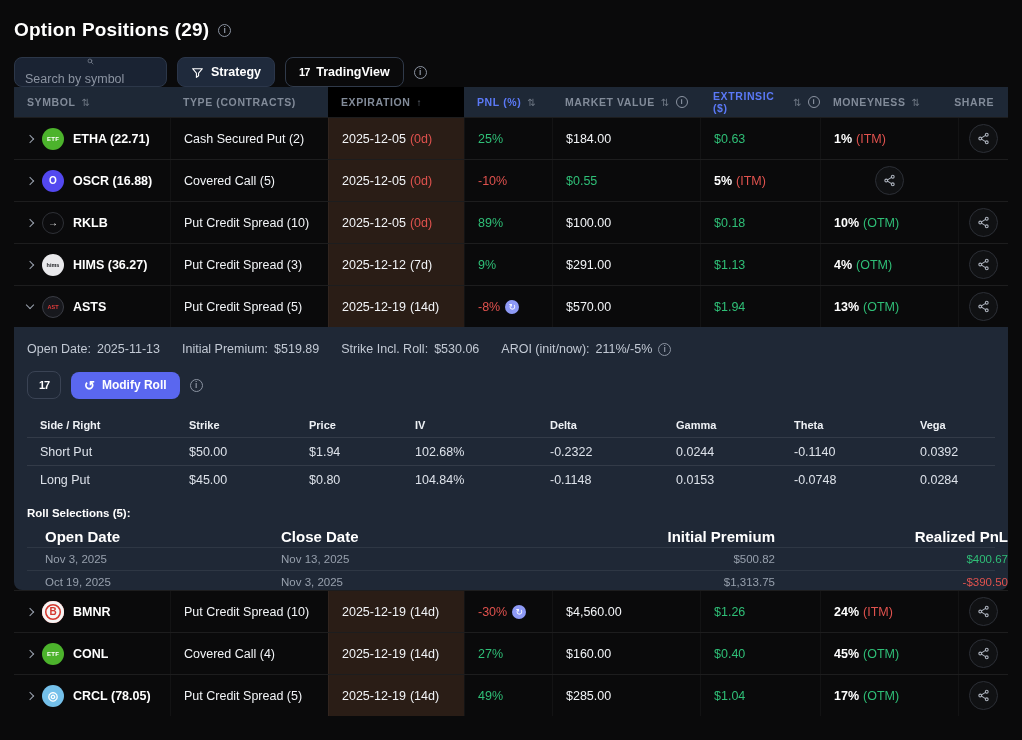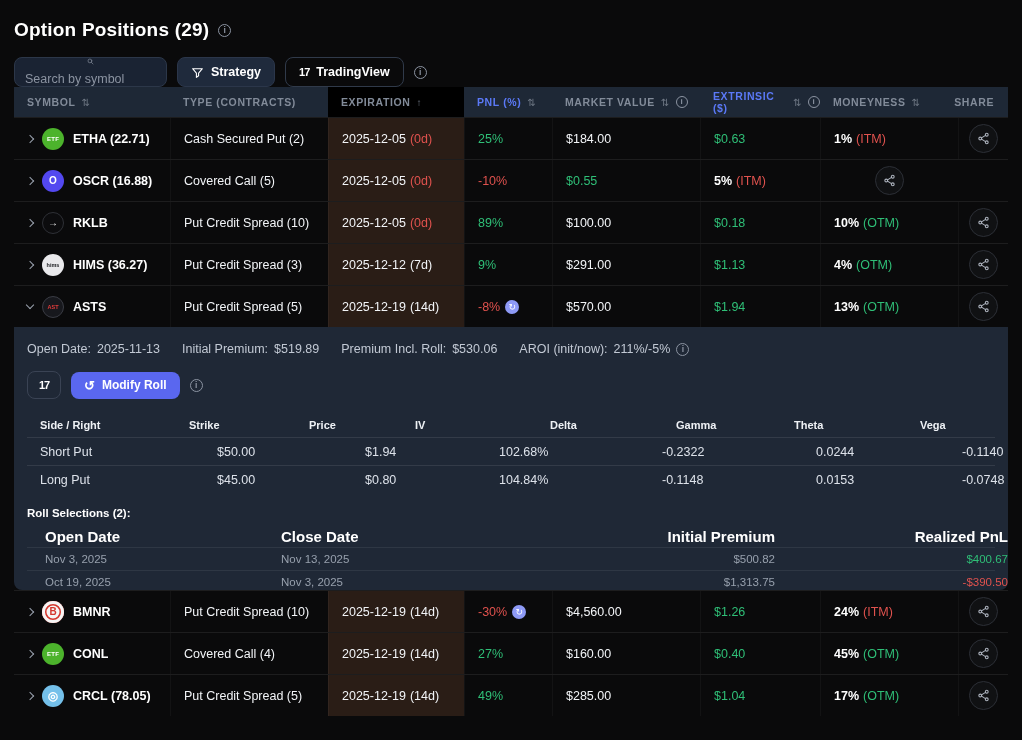--- a/index.html
+++ b/index.html
@@ -96,21 +96,21 @@
   .tv-sq { width:34px; height:28px; border:1px solid #3a4354; border-radius:8px;
     display:flex; align-items:center; justify-content:center; cursor:pointer; }
   .btn-roll { height:27px; padding:0 13px; background:#5a67ef; border-radius:8px;
     display:flex; align-items:center; gap:7px; font-size:12px; font-weight:bold; color:#fff; cursor:pointer; }
   .hist { font-size:13px; line-height:1; }
 
   .greeks { margin-top:14px; }
   .g-row { display:grid; grid-template-columns:149px 120px 106px 135px 126px 118px 126px 1fr;
     align-items:center; padding-left:0; }
   .g-head { height:24px; font-size:11px; font-weight:bold; color:#eef1f5; }
-  .g-data { height:28px; font-size:12.5px; color:#dde2ea; border-top:1px solid rgba(255,255,255,.09);gap:28px; }
+  .g-data { height:28px; font-size:12.5px; color:#dde2ea; border-top:1px solid rgba(255,255,255,.09); }
   .g-row > div { padding-left:13px; }
 
   .roll-title { margin-top:14px; font-size:11.5px; font-weight:bold; color:#fff; }
   .roll-tbl { margin-top:6px; }
   .r-row { display:grid; grid-template-columns:236px 240px 254px 233px; align-items:center;
     padding-left:18px; padding-right:13px; }
   .r-row > div:nth-child(3), .r-row > div:nth-child(4) { text-align:right; }
   .r-head { height:22px; font-size:15px; font-weight:bold; color:#fff; }
   .r-data { height:23px; font-size:11.5px; color:#97a0ad; border-top:1px solid rgba(255,255,255,.07); }
 </style>
@@ -353,21 +353,21 @@
       <div class="summary">
         <span class="sv">
             <span>Open Date:</span>
             <span>2025-11-13</span>
           </span>
         <span class="sv">
             <span>Initial Premium:</span>
             <span>$519.89</span>
           </span>
         <span class="sv">
-            <span>Premium Incl. Roll:</span>
+            <span>Strike Incl. Roll:</span>
             <span>$530.06</span>
           </span>
         <span class="sv">
             <span>AROI (init/now):</span>
             <span>211%/-5%</span>
             <span class="info-i">i</span>
           </span>
       </div>
       <div class="actions">
         <span class="tv-sq">
@@ -406,21 +406,21 @@
           <div>$45.00</div>
           <div>$0.80</div>
           <div>104.84%</div>
           <div>-0.1148</div>
           <div>0.0153</div>
           <div>-0.0748</div>
           <div>0.0284</div>
         </div>
       </div>
 
-      <div class="roll-title">Roll Selections (2):</div>
+      <div class="roll-title">Roll Selections (5):</div>
       <div class="roll-tbl">
         <div class="r-row r-head">
           <div>Open Date</div>
           <div>Close Date</div>
           <div>Initial Premium</div>
           <div>Realized PnL</div>
         </div>
         <div class="r-row r-data">
           <div>Nov 3, 2025</div>
           <div>Nov 13, 2025</div>

